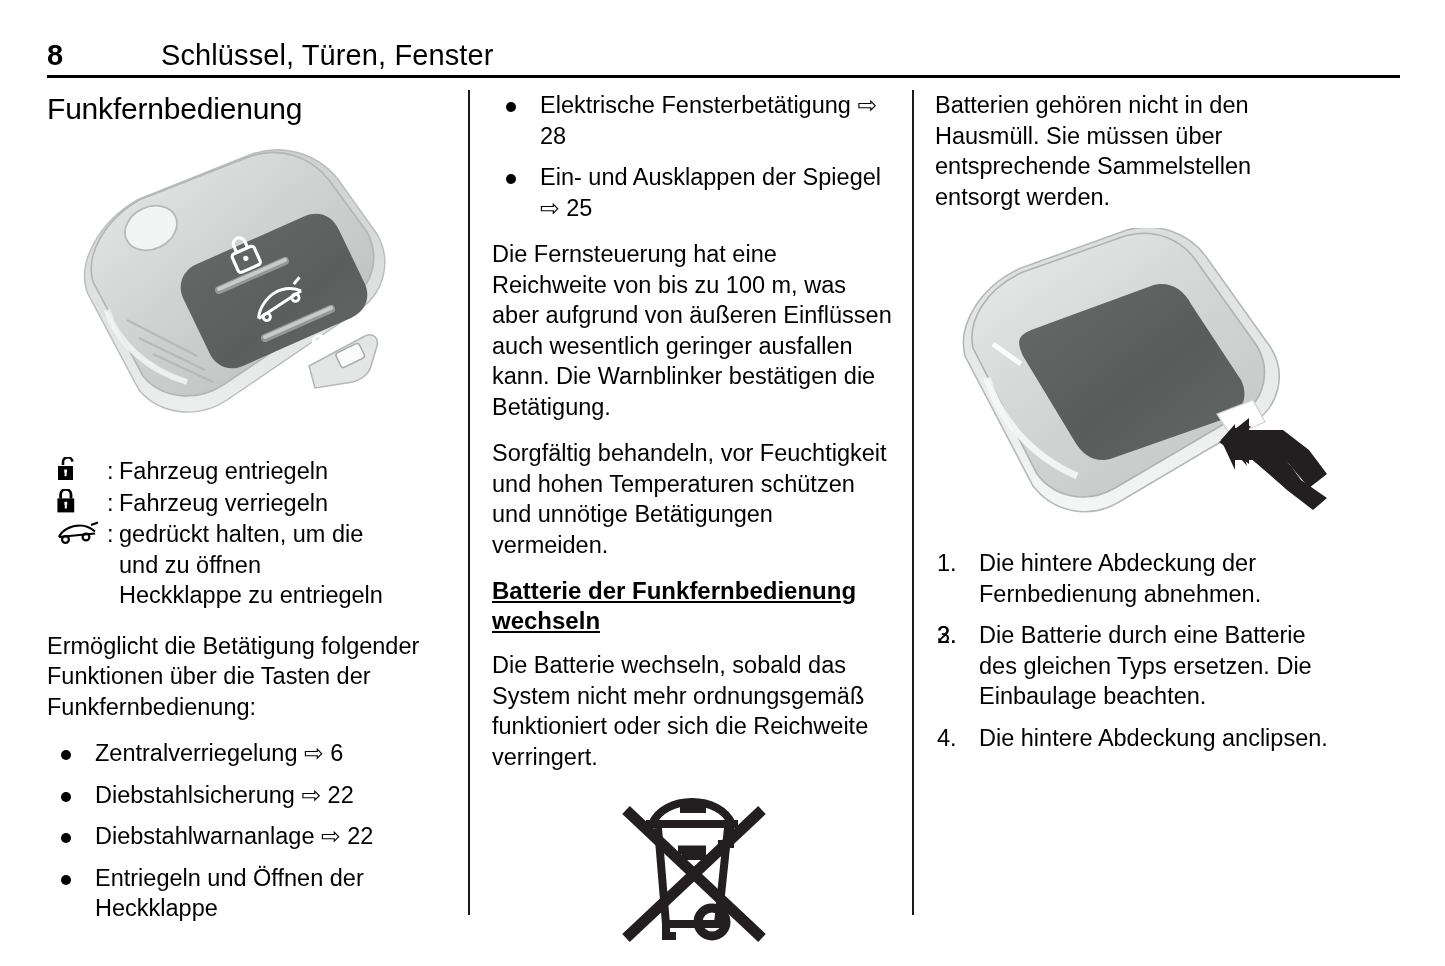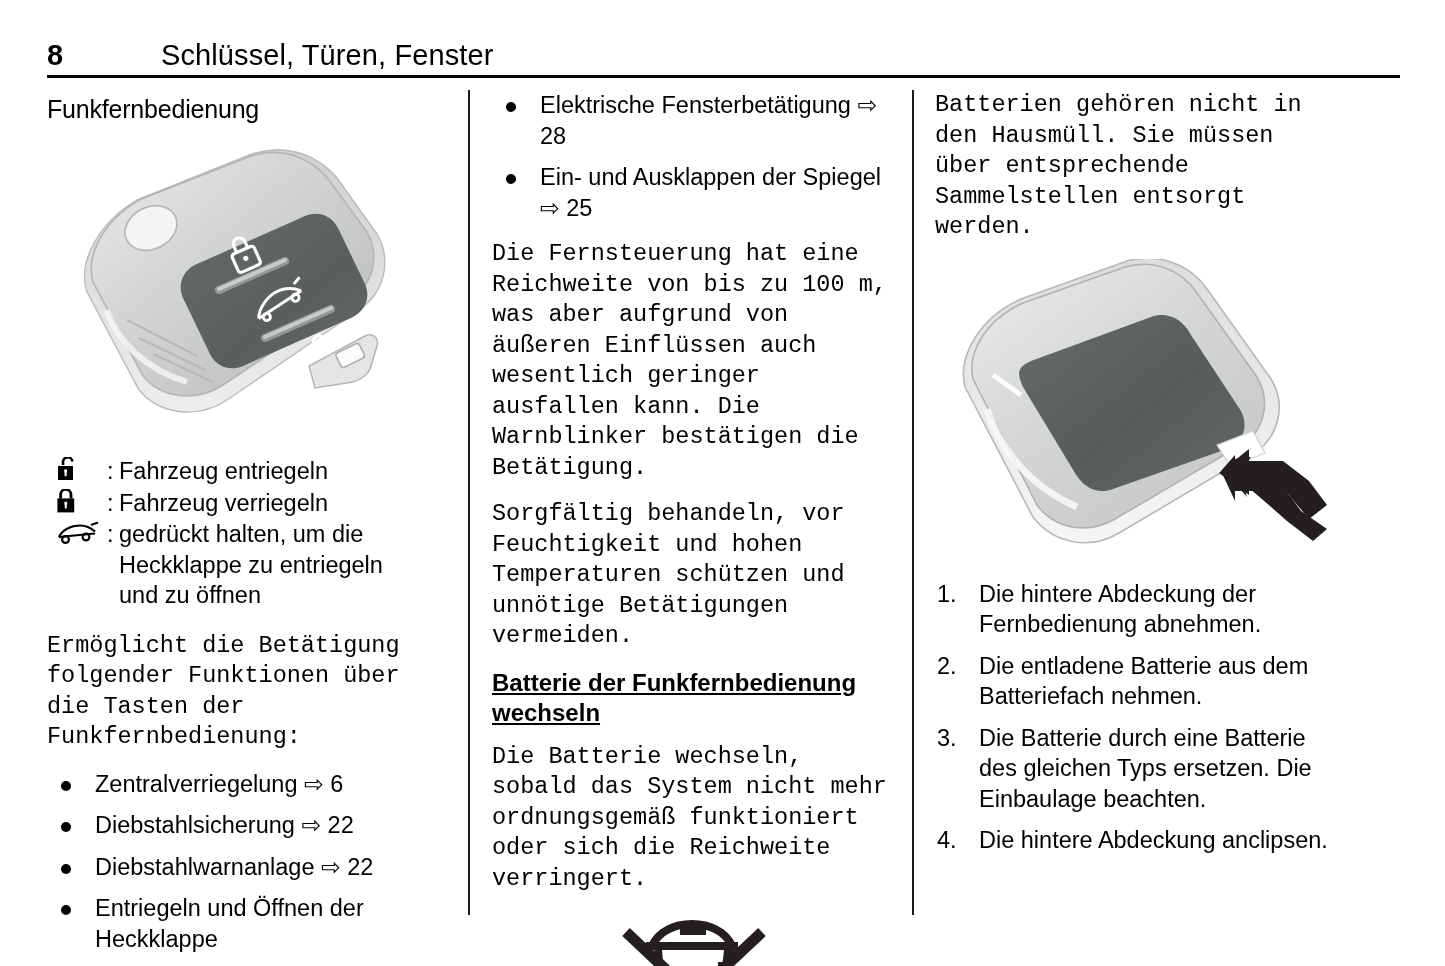--- a/index.html
+++ b/index.html
@@ -73,38 +73,37 @@
     top: 0;
     width: 2px;
     height: 825px;
     background: #1a1a1a;
   }
   .divider-1 { left: 468px; }
   .divider-2 { left: 912px; }
 
   
   .h1 {
-    font-size: 25px;
+    font-size: 30px;
     font-weight: 400;
     line-height: 38px;
     margin: 0 0 14px 0;
     letter-spacing: -0.2px;
   }
   .h2 {
     font-size: 24px;
     font-weight: bold;
     line-height: 30px;
     margin: 0 0 14px 0;
     text-decoration: underline;
   }
   p.body {
     font-size: 23.5px;
     line-height: 30.5px;
     margin: 0 0 16px 0;
-    font-family: Liberation Mono, monospace;
   }
   ul.bullets, ol.steps {
     margin: 0 0 16px 0;
     padding: 0;
     list-style: none;
   }
   ul.bullets > li {
     position: relative;
     font-size: 23.5px;
     line-height: 30.5px;
@@ -309,22 +308,22 @@
               <path d="M4 16 L40 12.5"></path>
               <path d="M36 4 L43 1.5"></path>
               <circle cx="10.5" cy="18.5" r="3.4"></circle>
               <circle cx="31" cy="16" r="3.4"></circle>
             </g>
           </svg>
         </span>
         <span class="legend-colon">:</span>
         <span class="legend-text">
           <span>gedrückt halten, um die</span>
+          <span class="cont">und zu öffnen</span>
           <span class="cont">Heckklappe zu entriegeln</span>
-          <span class="cont">und zu öffnen</span>
         </span>
       </div>
 
     </div>
 
     <p class="body">Ermöglicht die Betätigung folgender Funktionen über die Tasten der Funkfernbedienung:</p>
 
     <ul class="bullets">
       <li>Zentralverriegelung ⇨ 6</li>
       <li>Diebstahlsicherung ⇨ 22</li>
@@ -430,21 +429,20 @@
       </svg>
     </div>
 
     <ol class="steps">
       <li>
         <span class="num">1.</span>
         <span>Die hintere Abdeckung der Fernbedienung abnehmen.</span>
       </li>
       <li>
         <span class="num">2.</span>
-        <span>Die entladene Batterie aus dem Batteriefach nehmen.</span>
       </li>
       <li>
         <span class="num">3.</span>
         <span>Die Batterie durch eine Batterie des gleichen Typs ersetzen. Die Einbaulage beachten.</span>
       </li>
       <li>
         <span class="num">4.</span>
         <span>Die hintere Abdeckung anclipsen.</span>
       </li>
     </ol>

